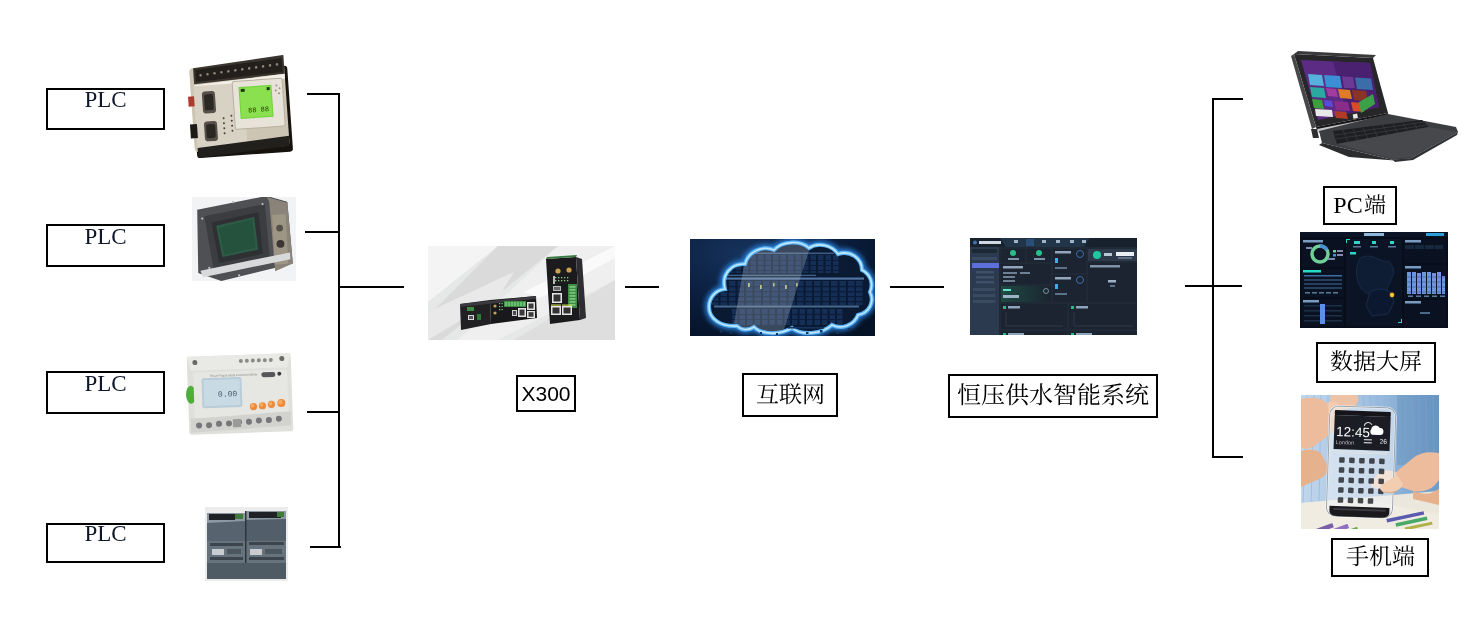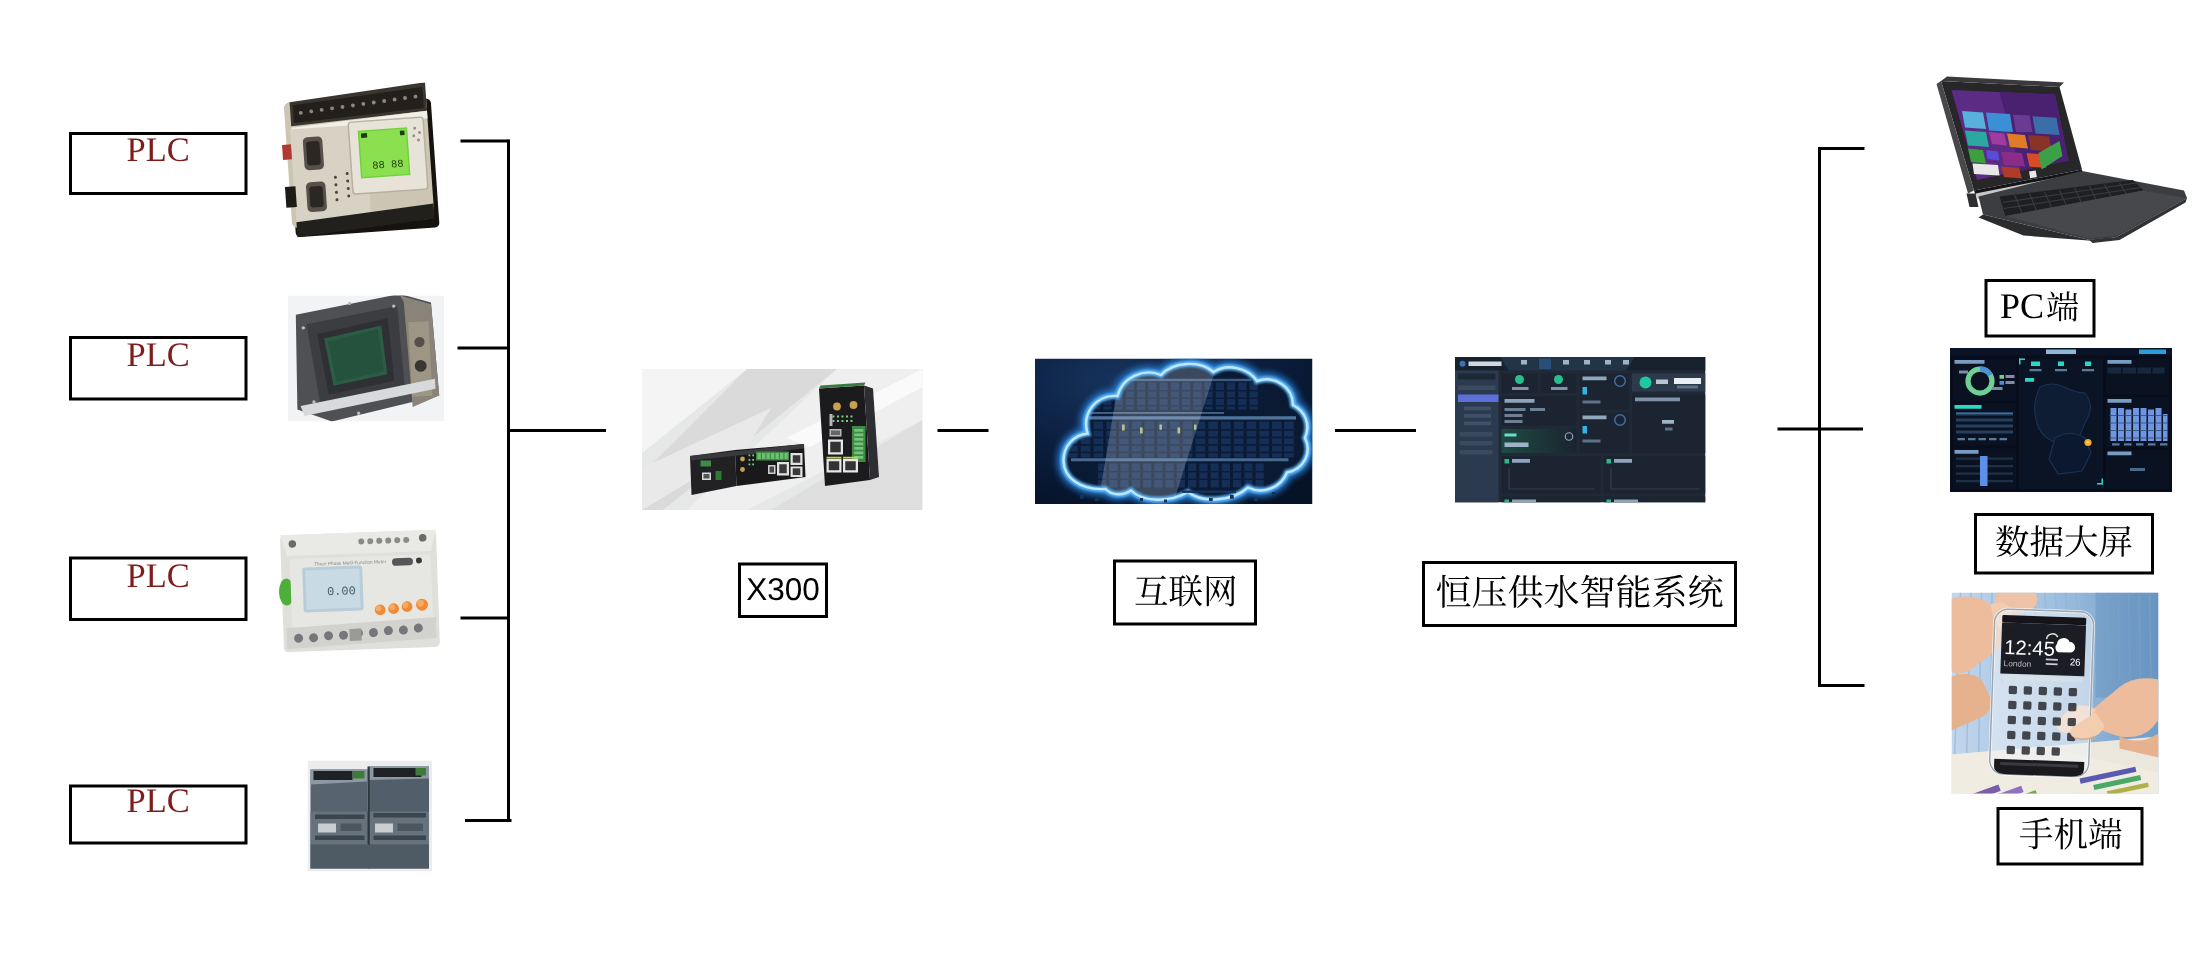--- a/index.html
+++ b/index.html
@@ -1,24 +1,24 @@
 <!DOCTYPE html>
 <html><head><meta charset="utf-8"><style>
 html,body{margin:0;padding:0;background:#fff}
 #c{position:relative;width:1462px;height:636px;background:#fff;overflow:hidden;font-family:"Liberation Serif",serif}
 .bx{position:absolute;border:2px solid #000;background:#fff;display:flex;align-items:center;justify-content:center;box-sizing:border-box}
 .ln{position:absolute;background:#000}
-.plc{font-size:23px;color:#7f1d1d;padding-bottom:18px}
+.plc{font-size:23px;color:#0f172a;padding-bottom:18px}
 </style></head><body>
 <div id="c">
 <div class="bx plc" style="left:46px;top:88px;width:119px;height:42px">PLC</div>
 <div class="bx plc" style="left:46px;top:224px;width:119px;height:43px">PLC</div>
 <div class="bx plc" style="left:46px;top:371px;width:119px;height:43px">PLC</div>
 <div class="bx plc" style="left:46px;top:523px;width:119px;height:40px">PLC</div>
-<div class="bx" style="left:492px;top:375px;width:60px;height:37px;font-family:'Liberation Sans';font-size:21px">X300</div>
+<div class="bx" style="left:516px;top:375px;width:60px;height:37px;font-family:'Liberation Sans';font-size:21px">X300</div>
 <div class="bx" style="left:742px;top:373px;width:96px;height:44px">
       <svg width="71" height="27" style="display:block">
         <g fill="#000" transform="translate(1,2.07) scale(0.02300)">
           <path transform="translate(0,0)" d="M391 59Q386 98 378 150Q370 203 360 261Q351 319 340 378Q330 437 320 491Q309 545 300 588H309L276 624L201 568Q211 561 227 554Q243 547 256 544L232 579Q241 542 252 491Q263 439 273 379Q284 319 294 260Q304 200 311 148Q317 96 321 59ZM830 -18Q830 -18 840 -11Q849 -3 864 9Q879 20 895 34Q911 48 925 60Q921 76 899 76H80L71 46H778ZM869 736Q869 736 878 743Q888 751 903 762Q918 774 934 788Q950 802 964 814Q960 830 938 830H51L42 801H817ZM673 252 709 209 782 275Q777 280 769 283Q761 286 746 288L686 819H614L682 252ZM686 559V589H264V559ZM717 252V281H321V252Z"></path>
           <path transform="translate(1000,0)" d="M380 856Q379 860 366 868Q352 877 328 877H318V35H380ZM349 431V461H138V431ZM349 225V254H138V225ZM166 676Q166 677 152 680Q138 684 115 684H105V35H166ZM408 -24Q408 -24 423 -13Q438 -2 458 14Q478 31 494 46Q490 62 468 62H37L29 33H363ZM30 673Q59 667 108 655Q157 643 219 626Q282 610 354 590Q425 570 499 549L504 565Q428 595 324 638Q220 680 83 729Q78 749 62 754ZM893 -8Q890 0 881 6Q872 12 856 11Q841 38 819 70Q798 102 773 134Q748 166 722 193H702Q719 161 735 121Q750 81 764 39Q778 -2 786 -37ZM719 442Q738 522 774 593Q809 665 860 720Q910 774 972 804L971 815Q951 819 937 834Q922 849 915 874Q856 831 814 769Q772 707 745 626Q718 546 702 448ZM708 378Q708 428 702 482Q696 535 679 589Q662 643 629 695Q596 747 543 793Q489 840 409 879L397 865Q478 811 526 752Q575 692 601 630Q626 568 635 504Q644 441 644 378V191H708ZM859 121Q859 121 873 132Q888 144 908 160Q929 177 945 193Q941 209 918 209H461L453 179H812ZM885 372Q885 372 893 379Q902 386 916 398Q930 409 945 422Q960 434 973 446Q969 462 946 462H420L412 433H837ZM509 -33Q557 -10 584 16Q612 42 624 66Q637 91 637 111Q637 131 628 144Q619 156 606 158Q592 159 577 146Q575 117 563 86Q551 54 533 25Q515 -5 497 -26Z"></path>
           <path transform="translate(2000,0)" d="M516 180Q587 255 633 325Q680 395 707 455Q734 516 744 563Q754 610 751 640Q748 670 736 678Q724 687 707 670Q695 624 677 563Q660 502 636 436Q612 370 579 306Q545 242 502 189ZM799 133Q796 143 788 147Q780 152 759 152Q743 221 718 300Q693 378 657 459Q622 539 573 614Q525 689 462 749L449 739Q500 674 540 596Q580 517 611 434Q641 350 661 266Q681 183 692 110ZM219 180Q292 244 341 305Q391 366 420 419Q449 473 462 515Q475 558 474 585Q472 613 461 622Q450 630 432 616Q417 574 397 520Q377 466 350 407Q323 348 287 292Q252 236 207 190ZM511 133Q508 143 500 148Q492 152 471 153Q457 218 435 292Q413 367 381 445Q350 522 306 594Q262 666 205 726L192 716Q238 653 273 577Q307 500 334 419Q360 338 377 259Q394 179 403 110ZM818 25 852 -16 936 48Q931 53 919 59Q908 64 892 67V783Q892 808 884 828Q877 847 852 860Q827 873 775 878Q771 863 765 852Q759 841 747 834Q733 826 708 819Q683 812 640 807V792Q640 792 660 793Q681 795 709 797Q737 799 763 800Q788 802 797 802Q815 802 821 795Q828 789 828 776V25ZM172 852Q172 857 165 862Q158 868 146 873Q135 877 120 877H108V25V-8L178 25H862V55H172Z"></path>
         </g>
       </svg>
     </div>
 <div class="bx" style="left:948px;top:374px;width:210px;height:44px">

